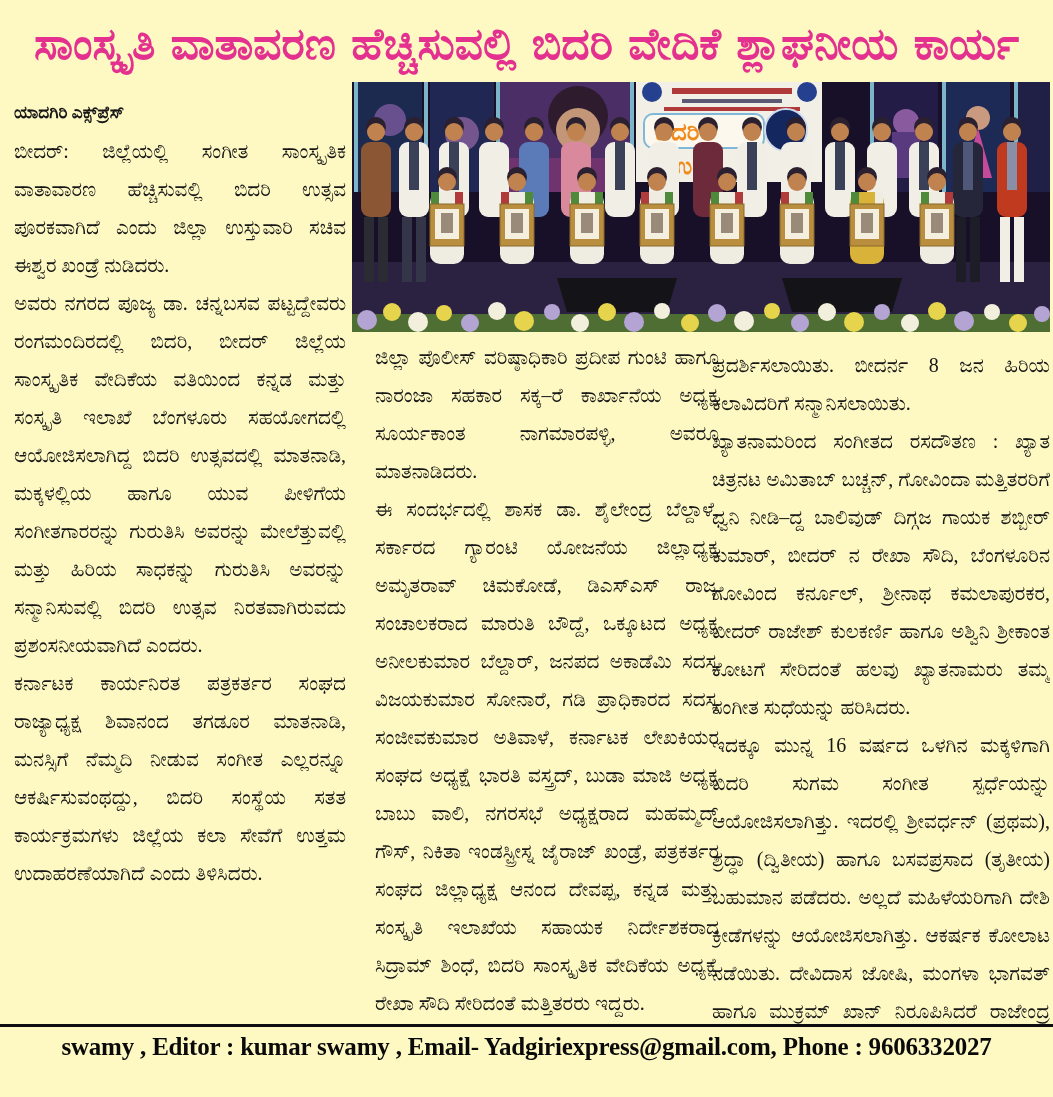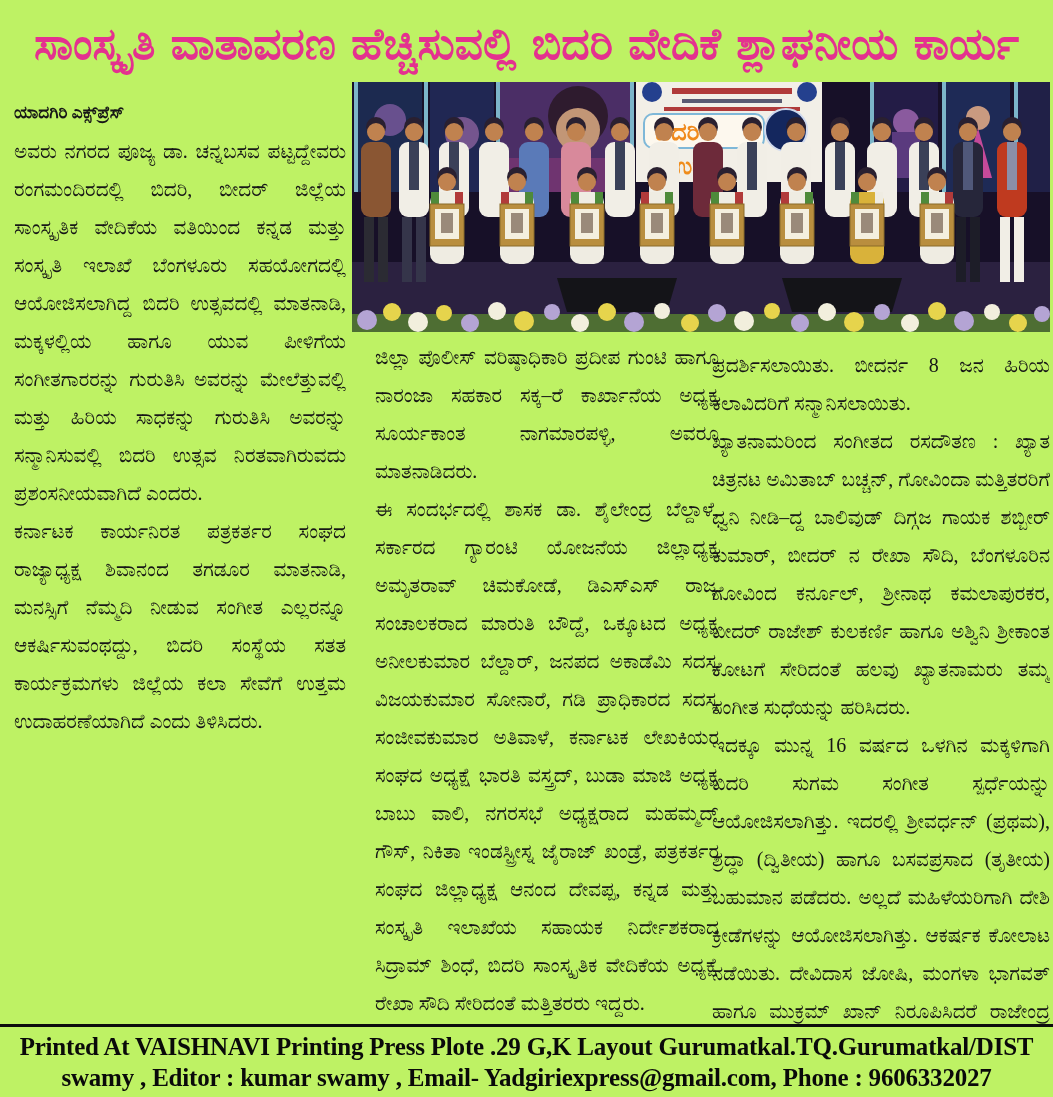--- a/index.html
+++ b/index.html
@@ -1,17 +1,17 @@
 <!DOCTYPE html>
 <html><head>
 <meta charset="utf-8">
 <style>
   html,body{margin:0;padding:0;background:#ffffff;}
   .page{
-    position:relative;width:1053px;height:1097px;background:#bef264;overflow:hidden;
+    position:relative;width:1053px;height:1097px;background:#fef9c3;overflow:hidden;
     font-family:"Liberation Serif", serif;color:#1c1c1c;
   }
   .headline{
     position:absolute;left:0;top:0;width:1053px;height:88px;
     display:flex;align-items:center;justify-content:center;
     font-family:"DejaVu Sans", sans-serif;font-weight:bold;
     font-size:44px;letter-spacing:0px;color:#e4318f;text-align:center;white-space:nowrap;
   }
   .col{position:absolute;text-align:justify;font-size:20px;line-height:38px;color:#161616;}
   .col p{margin:0;padding:0;}
@@ -295,36 +295,36 @@
         <circle cx="612" cy="239" r="10" fill="#b4a4d4"></circle>
           <circle cx="640" cy="230" r="8" fill="#f2efdd"></circle>
         <circle cx="666" cy="241" r="9" fill="#e6d44c"></circle>
           <circle cx="690" cy="232" r="8" fill="#b4a4d4"></circle>
       </g>
     </svg>
   </div>
 
   <div class="col" id="col1">
     <p class="byline">ಯಾದಗಿರಿ ಎಕ್ಸ್‌ಪ್ರೆಸ್</p>
+    <p>ಬೀದರ್: ಜಿಲ್ಲೆಯಲ್ಲಿ ಸಂಗೀತ ಸಾಂಸ್ಕೃತಿಕ ವಾತಾವಾರಣ ಹೆಚ್ಚಿಸುವಲ್ಲಿ ಬಿದರಿ ಉತ್ಸವ ಪೂರಕವಾಗಿದೆ ಎಂದು ಜಿಲ್ಲಾ ಉಸ್ತುವಾರಿ ಸಚಿವ ಈಶ್ವರ ಖಂಡ್ರೆ ನುಡಿದರು.</p>
     <p>ಅವರು ನಗರದ ಪೂಜ್ಯ ಡಾ. ಚನ್ನಬಸವ ಪಟ್ಟದ್ದೇವರು ರಂಗಮಂದಿರದಲ್ಲಿ ಬಿದರಿ, ಬೀದರ್ ಜಿಲ್ಲೆಯ ಸಾಂಸ್ಕೃತಿಕ ವೇದಿಕೆಯ ವತಿಯಿಂದ ಕನ್ನಡ ಮತ್ತು ಸಂಸ್ಕೃತಿ ಇಲಾಖೆ ಬೆಂಗಳೂರು ಸಹಯೋಗದಲ್ಲಿ ಆಯೋಜಿಸಲಾಗಿದ್ದ ಬಿದರಿ ಉತ್ಸವದಲ್ಲಿ ಮಾತನಾಡಿ, ಮಕ್ಕಳಲ್ಲಿಯ ಹಾಗೂ ಯುವ ಪೀಳಿಗೆಯ ಸಂಗೀತಗಾರರನ್ನು ಗುರುತಿಸಿ ಅವರನ್ನು ಮೇಲೆತ್ತುವಲ್ಲಿ ಮತ್ತು ಹಿರಿಯ ಸಾಧಕನ್ನು ಗುರುತಿಸಿ ಅವರನ್ನು ಸನ್ಮಾನಿಸುವಲ್ಲಿ ಬಿದರಿ ಉತ್ಸವ ನಿರತವಾಗಿರುವದು ಪ್ರಶಂಸನೀಯವಾಗಿದೆ ಎಂದರು.</p>
     <p>ಕರ್ನಾಟಕ ಕಾರ್ಯನಿರತ ಪತ್ರಕರ್ತರ ಸಂಘದ ರಾಜ್ಯಾಧ್ಯಕ್ಷ ಶಿವಾನಂದ ತಗಡೂರ ಮಾತನಾಡಿ, ಮನಸ್ಸಿಗೆ ನೆಮ್ಮದಿ ನೀಡುವ ಸಂಗೀತ ಎಲ್ಲರನ್ನೂ ಆಕರ್ಷಿಸುವಂಥದ್ದು, ಬಿದರಿ ಸಂಸ್ಥೆಯ ಸತತ ಕಾರ್ಯಕ್ರಮಗಳು ಜಿಲ್ಲೆಯ ಕಲಾ ಸೇವೆಗೆ ಉತ್ತಮ ಉದಾಹರಣೆಯಾಗಿದೆ ಎಂದು ತಿಳಿಸಿದರು.</p>
 
   </div>
 
   <div class="col" id="col2">
     <p>ಜಿಲ್ಲಾ ಪೊಲೀಸ್ ವರಿಷ್ಠಾಧಿಕಾರಿ ಪ್ರದೀಪ ಗುಂಟಿ ಹಾಗೂ ನಾರಂಜಾ ಸಹಕಾರ ಸಕ್ಕ–ರೆ ಕಾರ್ಖಾನೆಯ ಅಧ್ಯಕ್ಷ ಸೂರ್ಯಕಾಂತ ನಾಗಮಾರಪಳ್ಳಿ, ಅವರೂ ಮಾತನಾಡಿದರು.</p>
     <p>ಈ ಸಂದರ್ಭದಲ್ಲಿ ಶಾಸಕ ಡಾ. ಶೈಲೇಂದ್ರ ಬೆಲ್ದಾಳೆ, ಸರ್ಕಾರದ ಗ್ಯಾರಂಟಿ ಯೋಜನೆಯ ಜಿಲ್ಲಾಧ್ಯಕ್ಷ ಅಮೃತರಾವ್ ಚಿಮಕೋಡೆ, ಡಿಎಸ್ಎಸ್ ರಾಜ್ಯ ಸಂಚಾಲಕರಾದ ಮಾರುತಿ ಬೌದ್ದೆ, ಒಕ್ಕೂಟದ ಅಧ್ಯಕ್ಷ ಅನೀಲಕುಮಾರ ಬೆಲ್ದಾರ್, ಜನಪದ ಅಕಾಡೆಮಿ ಸದಸ್ಯ ವಿಜಯಕುಮಾರ ಸೋನಾರೆ, ಗಡಿ ಪ್ರಾಧಿಕಾರದ ಸದಸ್ಯ ಸಂಜೀವಕುಮಾರ ಅತಿವಾಳೆ, ಕರ್ನಾಟಕ ಲೇಖಕಿಯರ ಸಂಘದ ಅಧ್ಯಕ್ಷೆ ಭಾರತಿ ವಸ್ತ್ರದ್, ಬುಡಾ ಮಾಜಿ ಅಧ್ಯಕ್ಷ ಬಾಬು ವಾಲಿ, ನಗರಸಭೆ ಅಧ್ಯಕ್ಷರಾದ ಮಹಮ್ಮದ್ ಗೌಸ್, ನಿಕಿತಾ ಇಂಡಸ್ಟ್ರೀಸ್ನ ಜೈರಾಜ್ ಖಂಡ್ರೆ, ಪತ್ರಕರ್ತರ ಸಂಘದ ಜಿಲ್ಲಾಧ್ಯಕ್ಷ ಆನಂದ ದೇವಪ್ಪ, ಕನ್ನಡ ಮತ್ತು ಸಂಸ್ಕೃತಿ ಇಲಾಖೆಯ ಸಹಾಯಕ ನಿರ್ದೇಶಕರಾದ ಸಿದ್ರಾಮ್ ಶಿಂಧೆ, ಬಿದರಿ ಸಾಂಸ್ಕೃತಿಕ ವೇದಿಕೆಯ ಅಧ್ಯಕ್ಷೆ ರೇಖಾ ಸೌದಿ ಸೇರಿದಂತೆ ಮತ್ತಿತರರು ಇದ್ದರು.</p>
 
   </div>
 
   <div class="col" id="col3">
     <p>ಪ್ರದರ್ಶಿಸಲಾಯಿತು. ಬೀದರ್ನ 8 ಜನ ಹಿರಿಯ ಕಲಾವಿದರಿಗೆ ಸನ್ಮಾನಿಸಲಾಯಿತು.</p>
     <p>ಖ್ಯಾತನಾಮರಿಂದ ಸಂಗೀತದ ರಸದೌತಣ : ಖ್ಯಾತ ಚಿತ್ರನಟ ಅಮಿತಾಬ್ ಬಚ್ಚನ್, ಗೋವಿಂದಾ ಮತ್ತಿತರರಿಗೆ ಧ್ವನಿ ನೀಡಿ–ದ್ದ ಬಾಲಿವುಡ್ ದಿಗ್ಗಜ ಗಾಯಕ ಶಬ್ಬೀರ್ ಕುಮಾರ್, ಬೀದರ್ ನ ರೇಖಾ ಸೌದಿ, ಬೆಂಗಳೂರಿನ ಗೋವಿಂದ ಕರ್ನೂಲ್, ಶ್ರೀನಾಥ ಕಮಲಾಪುರಕರ, ಬೀದರ್ ರಾಜೇಶ್ ಕುಲಕರ್ಣಿ ಹಾಗೂ ಅಶ್ವಿನಿ ಶ್ರೀಕಾಂತ ಕೋಟಗೆ ಸೇರಿದಂತೆ ಹಲವು ಖ್ಯಾತನಾಮರು ತಮ್ಮ ಸಂಗೀತ ಸುಧೆಯನ್ನು ಹರಿಸಿದರು.</p>
     <p>ಇದಕ್ಕೂ ಮುನ್ನ 16 ವರ್ಷದ ಒಳಗಿನ ಮಕ್ಕಳಿಗಾಗಿ ಬಿದರಿ ಸುಗಮ ಸಂಗೀತ ಸ್ಪರ್ಧೆಯನ್ನು ಆಯೋಜಿಸಲಾಗಿತ್ತು. ಇದರಲ್ಲಿ ಶ್ರೀವರ್ಧನ್ (ಪ್ರಥಮ), ಶ್ರದ್ಧಾ (ದ್ವಿತೀಯ) ಹಾಗೂ ಬಸವಪ್ರಸಾದ (ತೃತೀಯ) ಬಹುಮಾನ ಪಡೆದರು. ಅಲ್ಲದೆ ಮಹಿಳೆಯರಿಗಾಗಿ ದೇಶಿ ಕ್ರೀಡೆಗಳನ್ನು ಆಯೋಜಿಸಲಾಗಿತ್ತು. ಆಕರ್ಷಕ ಕೋಲಾಟ ನಡೆಯಿತು. ದೇವಿದಾಸ ಜೋಷಿ, ಮಂಗಳಾ ಭಾಗವತ್ ಹಾಗೂ ಮುಕ್ರಮ್ ಖಾನ್ ನಿರೂಪಿಸಿದರೆ ರಾಜೇಂದ್ರ ಮಣಿಗೇರಿ ಸ್ವಾಗತಿಸಿ ವಂದಿಸಿದರು.</p>
   </div>
 
   <div class="footer-rule"></div>
   <div class="footer">
-    <div>Printed At VAISHNAVI Printing Press Plote .29 G,K Layout Gurumatkal.TQ.Gurumatkal/DIST</div>
     <div>swamy , Editor : kumar swamy , Email- Yadgiriexpress@gmail.com, Phone : 9606332027</div>
   </div>
 
 </div>
 
 </body></html>

